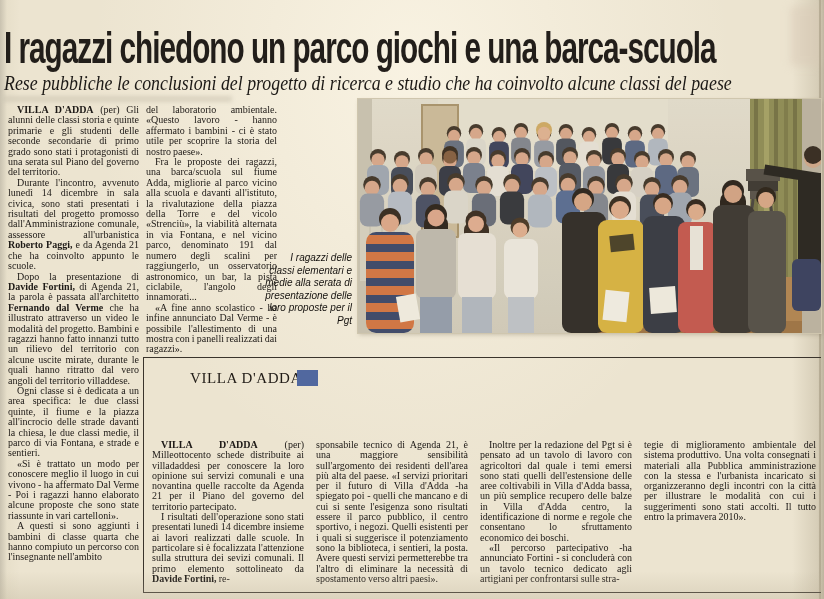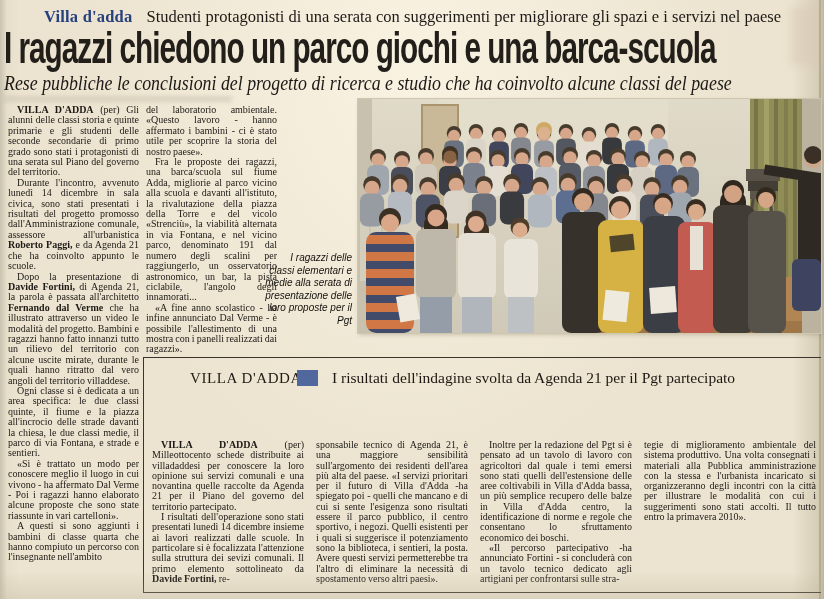--- a/index.html
+++ b/index.html
@@ -56,23 +56,20 @@
 </style>
 </head>
 <body>
 
 <div class="page">
 
   <div class="smudge1"></div>
   <div class="smudge2"></div>
   <div class="edge-line"></div>
 
-  <div class="kicker">
-    <b>Villa d'adda</b><span>Studenti protagonisti di una serata con suggerimenti per migliorare gli spazi e i servizi nel paese</span>
-  </div>
 
   <div class="headline1">
     <span>I ragazzi chiedono un parco giochi e una barca-scuola</span>
   </div>
 
   <div class="subhead">
     <span>Rese pubbliche le conclusioni del progetto di ricerca e studio che ha coinvolto alcune classi del paese</span>
   </div>
 
   <div class="col a1c1">
@@ -254,21 +251,20 @@
   </div>
 
   <div class="caption">I ragazzi delle classi elementari e medie alla serata di presentazione delle loro proposte per il Pgt</div>
 
   <div class="rule-h" style="left:143px;top:357px;width:678px;"></div>
   <div class="rule-v" style="left:143px;top:357px;height:236px;"></div>
   <div class="rule-h" style="left:143px;top:592px;width:678px;"></div>
 
   <div class="sec-label">VILLA D'ADDA</div>
   <div class="sec-square"></div>
-  <div class="sec-title">I risultati dell'indagine svolta da Agenda 21 per il Pgt partecipato</div>
 
 
   <div class="a2">
     <div class="col a2c1">
         <p><b>VILLA D'ADDA</b><span> (per) Milleottocento schede distribuite ai villadaddesi per conoscere la loro opinione sui servizi comunali e una novantina quelle raccolte da Agenda 21 per il Piano del governo del territorio partecipato.</span></p>
         <p><span>I risultati dell'operazione sono stati presentati lunedì 14 dicembre insieme ai lavori realizzati dalle scuole. In particolare si è focalizzata l'attenzione sulla struttura dei sevizi comunali. Il primo elemento sottolineato da </span><b>Davide Fortini,</b><span> re-</span></p>
       </div>
     <div class="col a2c2 cont">
         <p>sponsabile tecnico di Agenda 21, è una maggiore sensibilità sull'argomento dei residenti dell'area più alta del paese. «I servizi prioritari per il futuro di Villa d'Adda -ha spiegato poi - quelli che mancano e di cui si sente l'esigenza sono risultati essere il parco pubblico, il centro sportivo, i negozi. Quelli esistenti per i quali si suggerisce il potenziamento sono la biblioteca, i sentieri, la posta. Avere questi servizi permetterebbe tra l'altro di eliminare la necessità di spostamento verso altri paesi».</p>
       </div>

